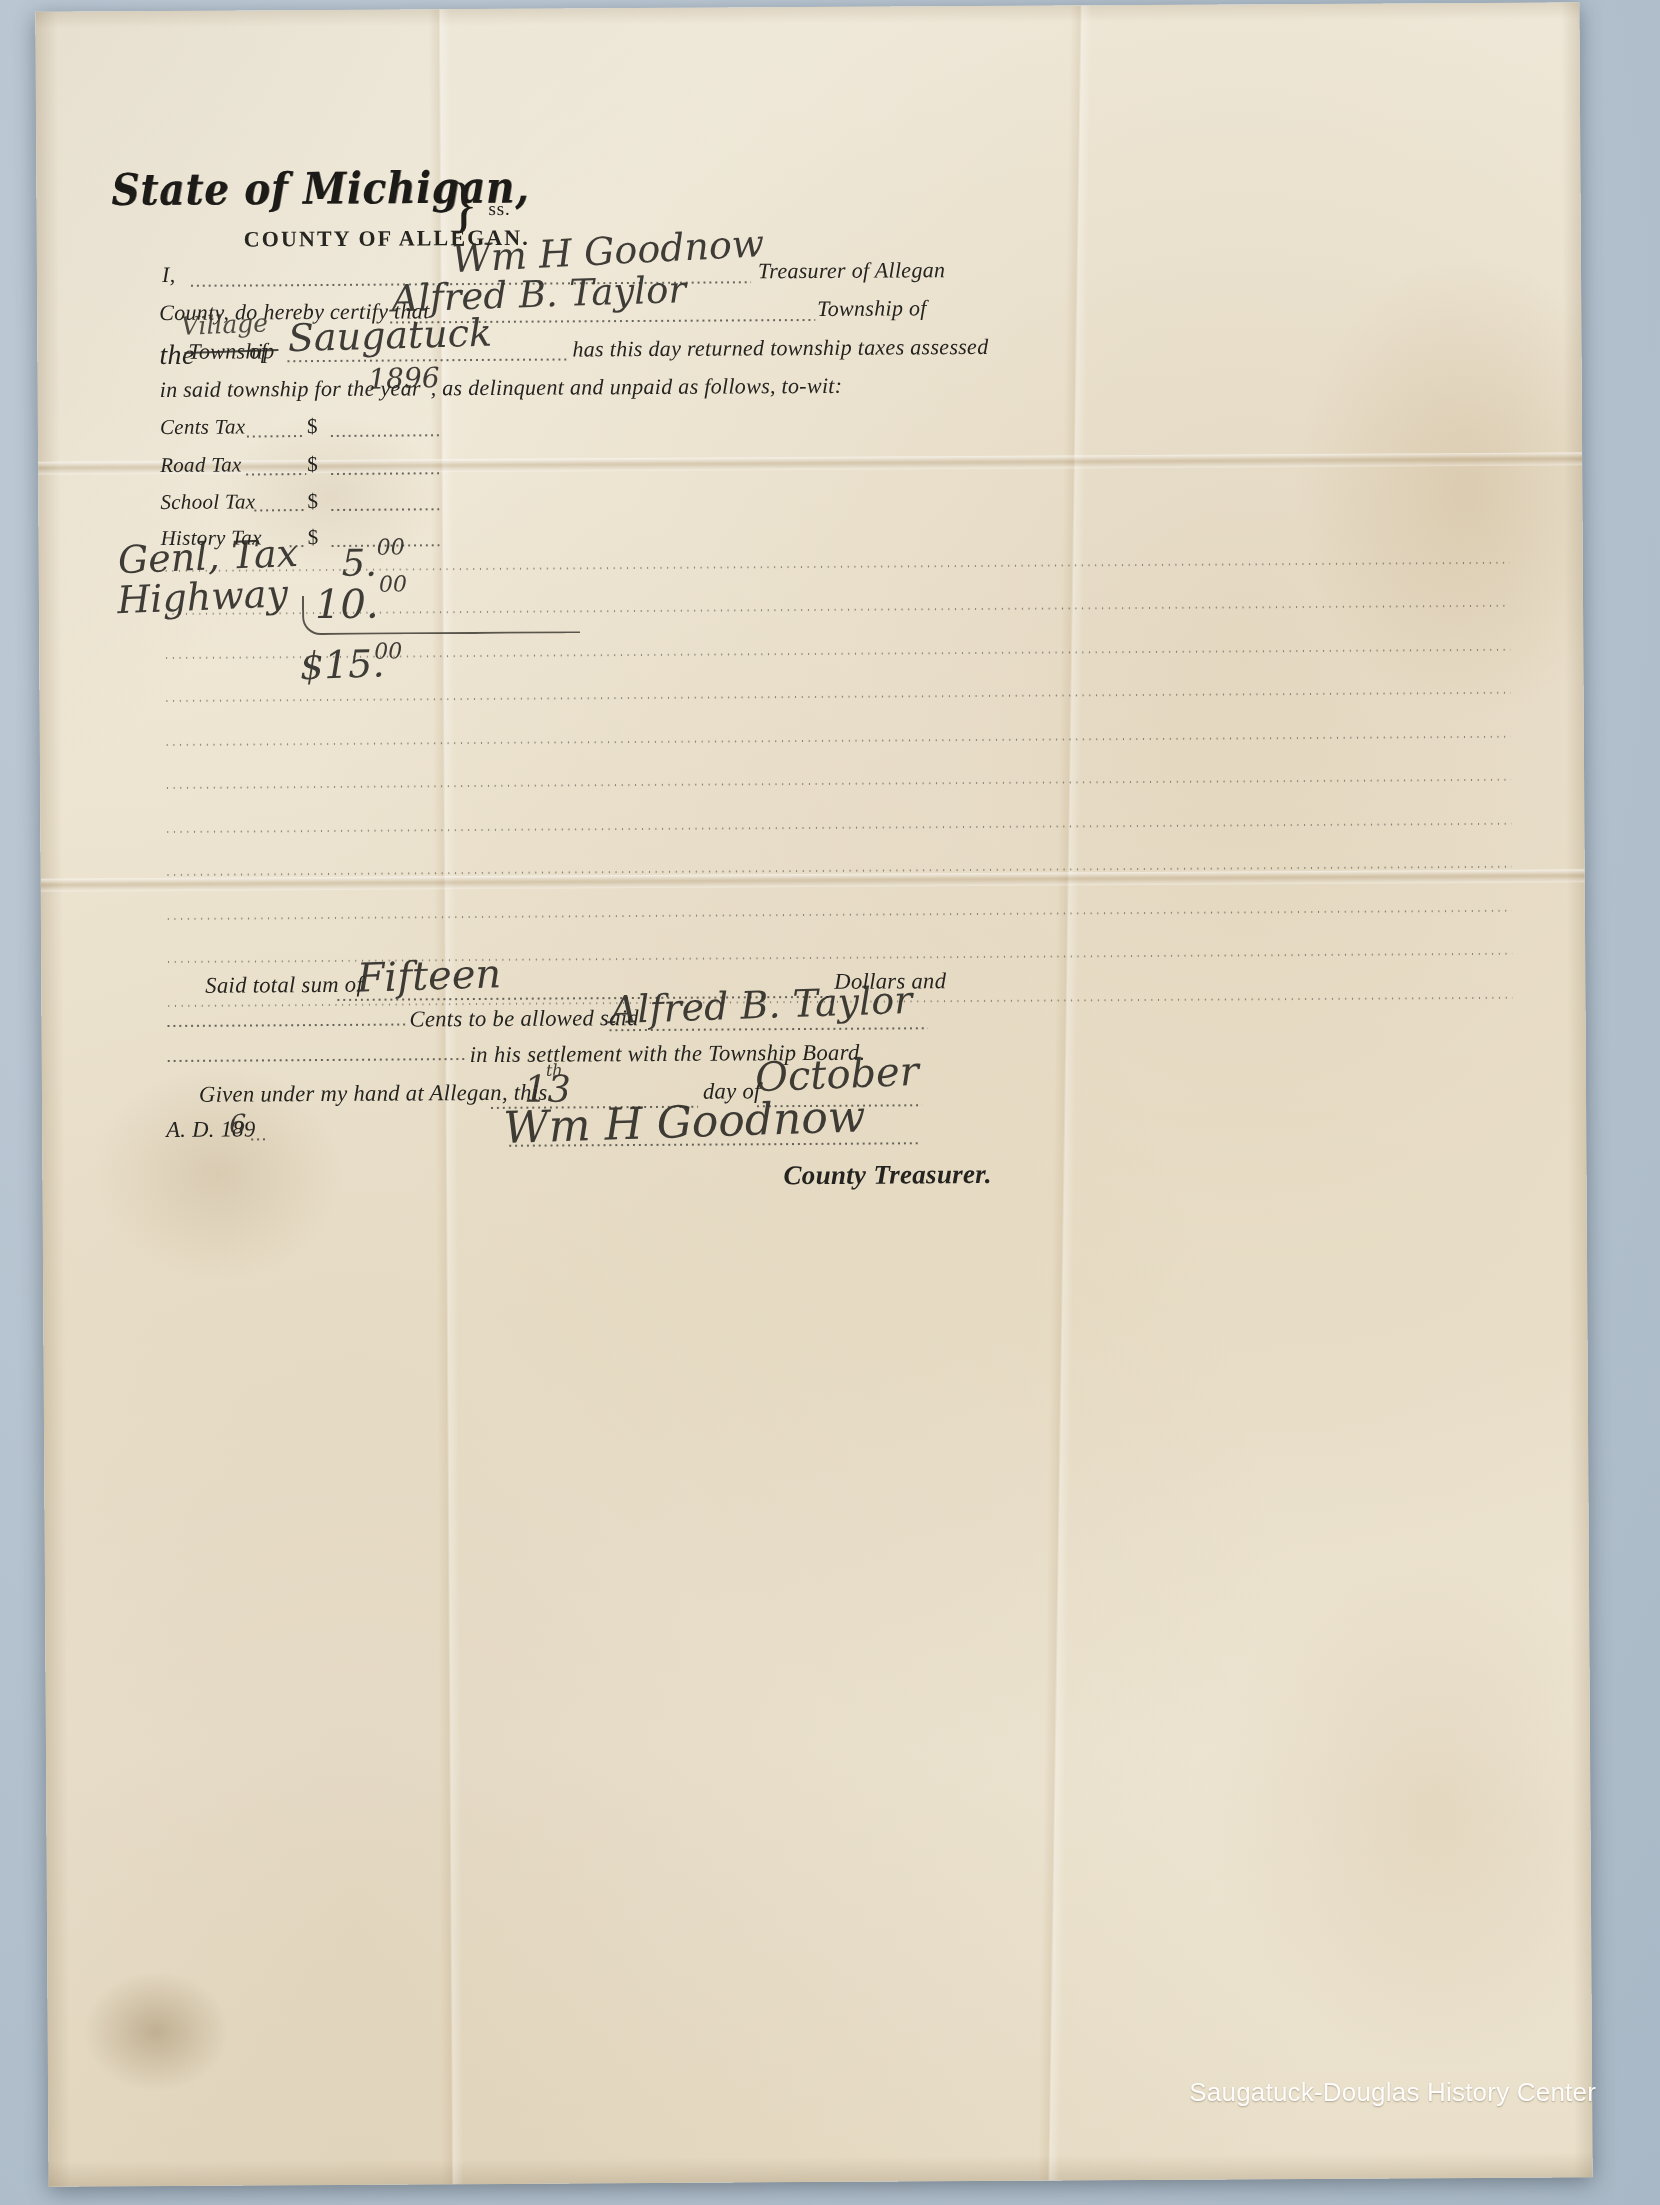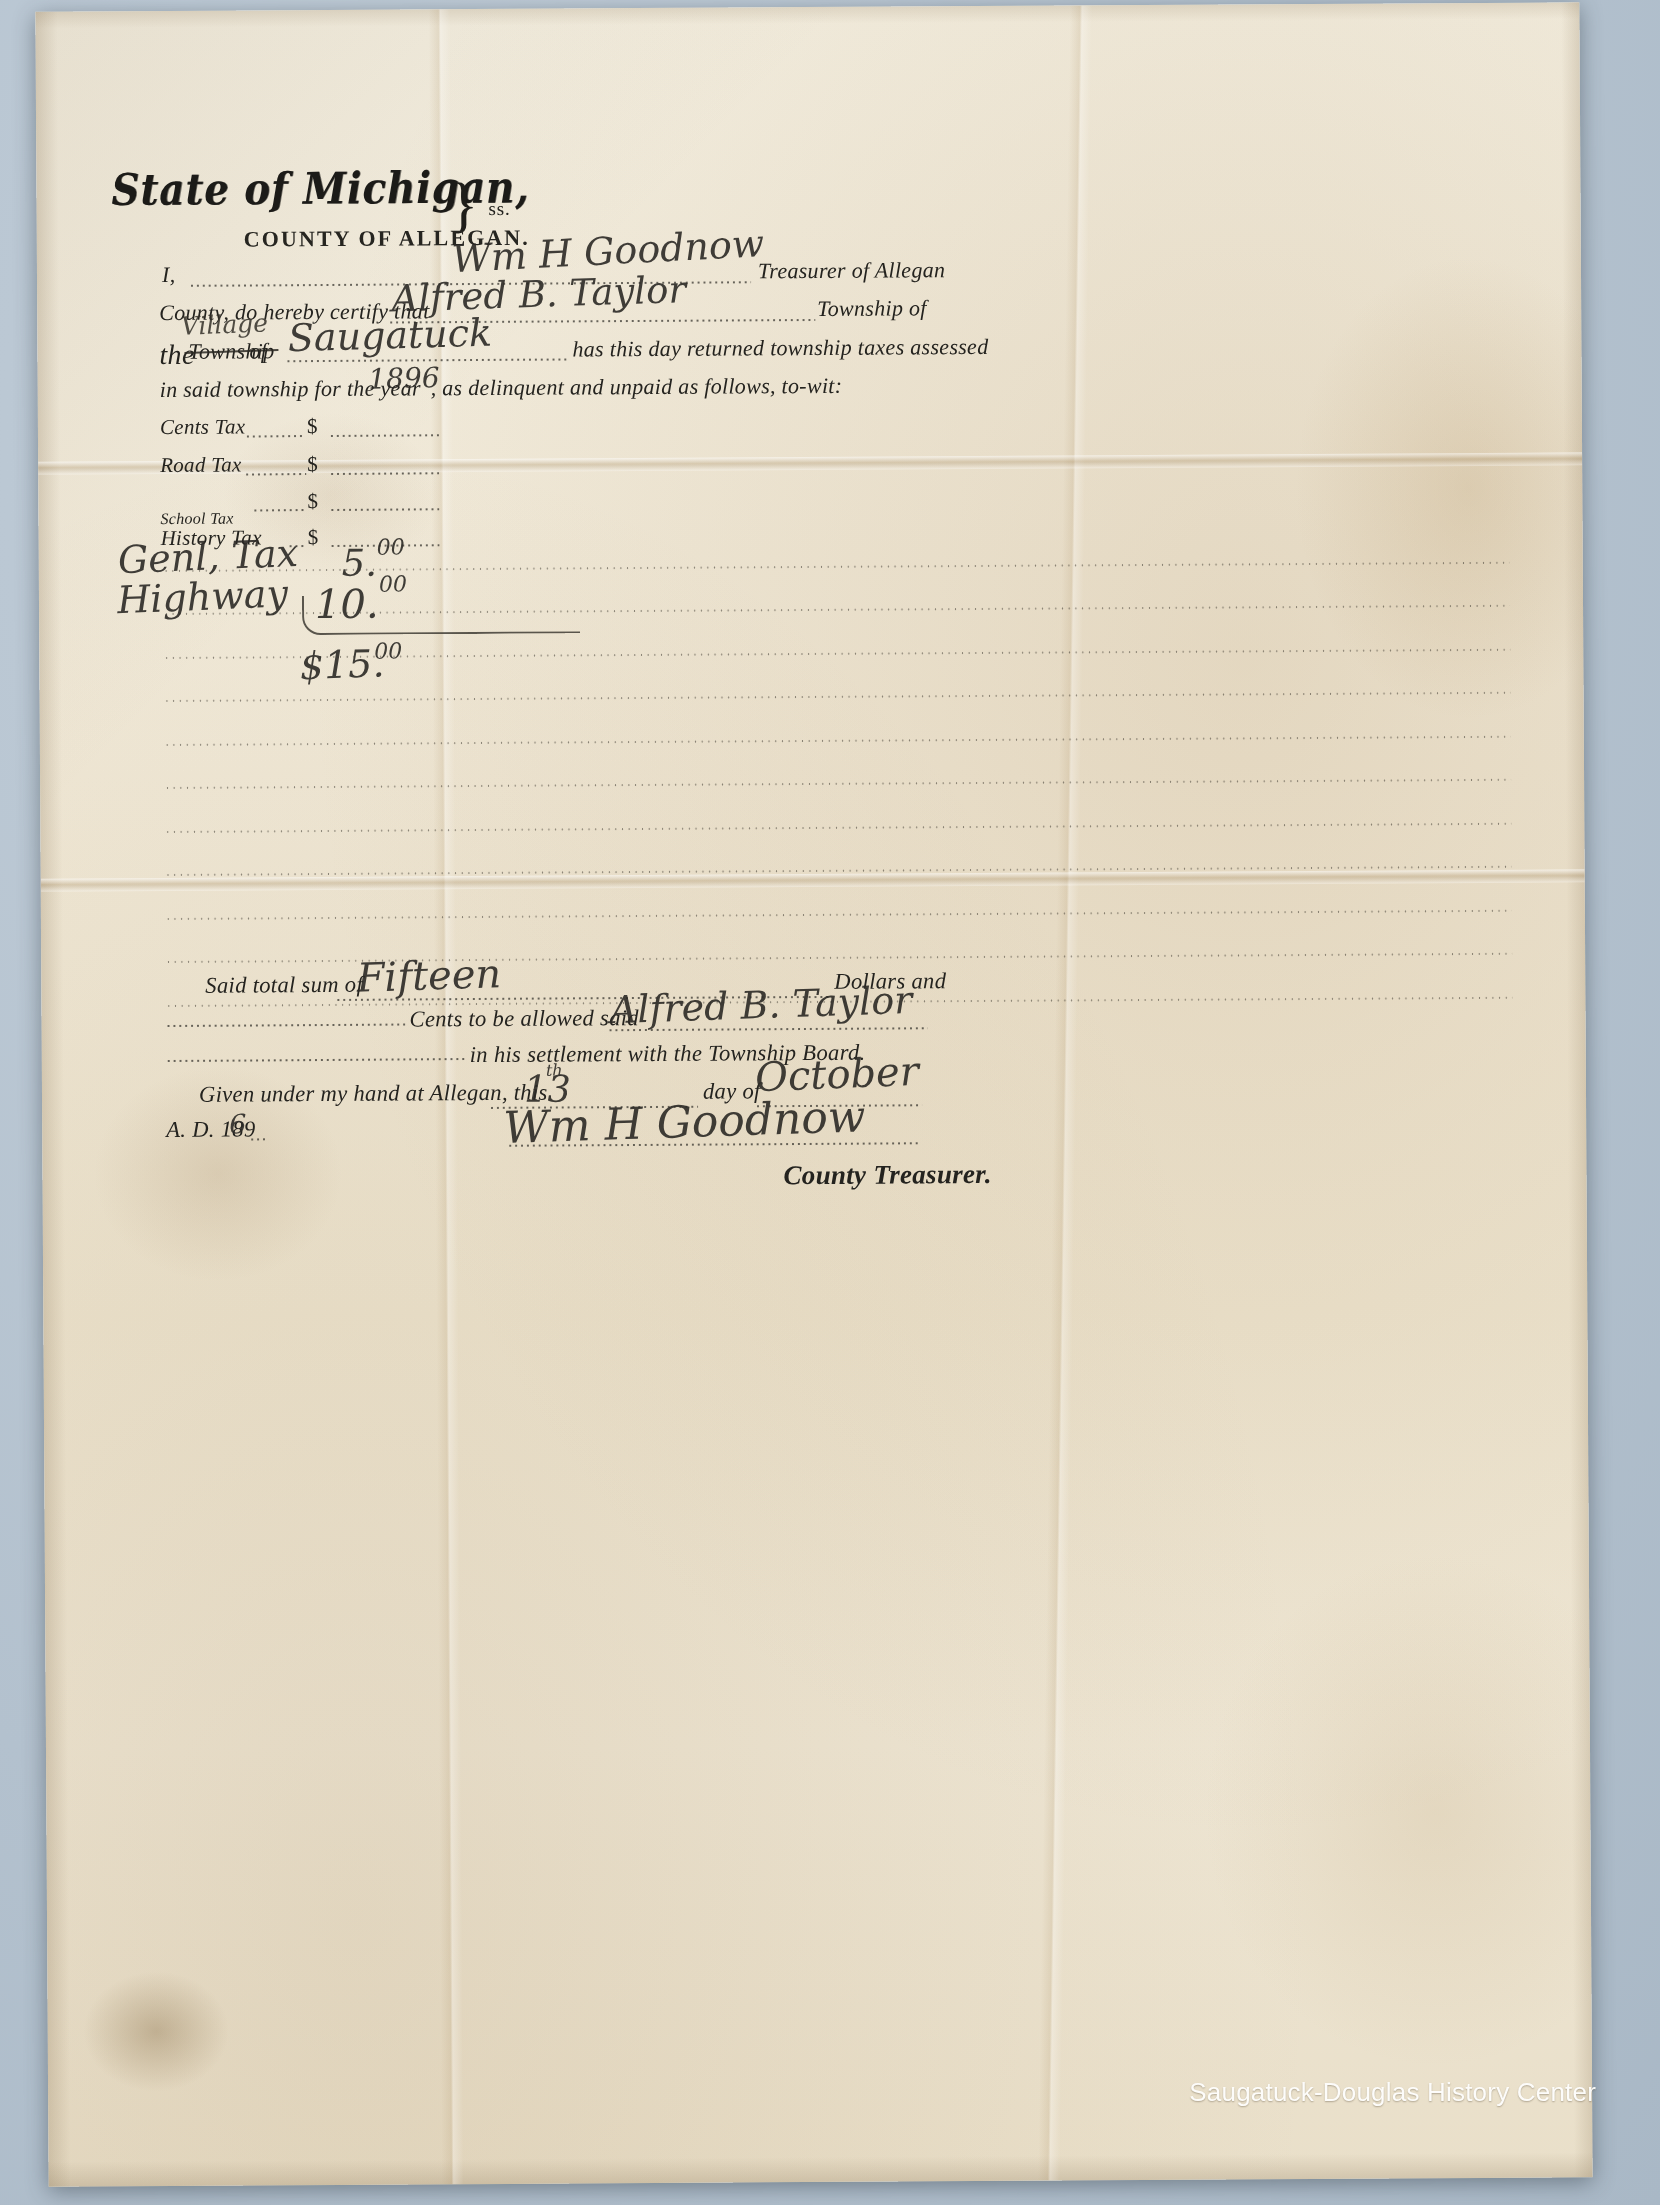--- a/index.html
+++ b/index.html
@@ -256,21 +256,21 @@
     <div class="p" style="left:122px; top:404px; font-size:21px;">Cents Tax</div>
     <div class="dots" style="left:207px; top:425px; width:60px;"></div>
     <div class="p" style="left:269px; top:404px; font-size:21px; font-style:normal;">$</div>
     <div class="dots" style="left:291px; top:425px; width:110px;"></div>
 
     <div class="p" style="left:122px; top:442px; font-size:21px;">Road Tax</div>
     <div class="dots" style="left:206px; top:463px; width:62px;"></div>
     <div class="p" style="left:269px; top:442px; font-size:21px; font-style:normal;">$</div>
     <div class="dots" style="left:291px; top:463px; width:110px;"></div>
 
-    <div class="p" style="left:122px; top:479px; font-size:16px;margin-top:20px;">School Tax</div>
+    <div class="p" style="left:122px; top:479px; font-size:21px;">School Tax</div>
     <div class="dots" style="left:214px; top:499px; width:54px;"></div>
     <div class="p" style="left:269px; top:479px; font-size:21px; font-style:normal;">$</div>
     <div class="dots" style="left:291px; top:499px; width:110px;"></div>
 
     <div class="p" style="left:122px; top:515px; font-size:21px;">History  Tax</div>
     <div class="dots" style="left:249px; top:535px; width:18.4px;"></div>
     <div class="p" style="left:269px; top:515px; font-size:21px; font-style:normal;">$</div>
     <div class="dots" style="left:291px; top:535px; width:110px;"></div>
 
     <div class="rule" style="left:124px; top:559px; width:1347px;"></div>

